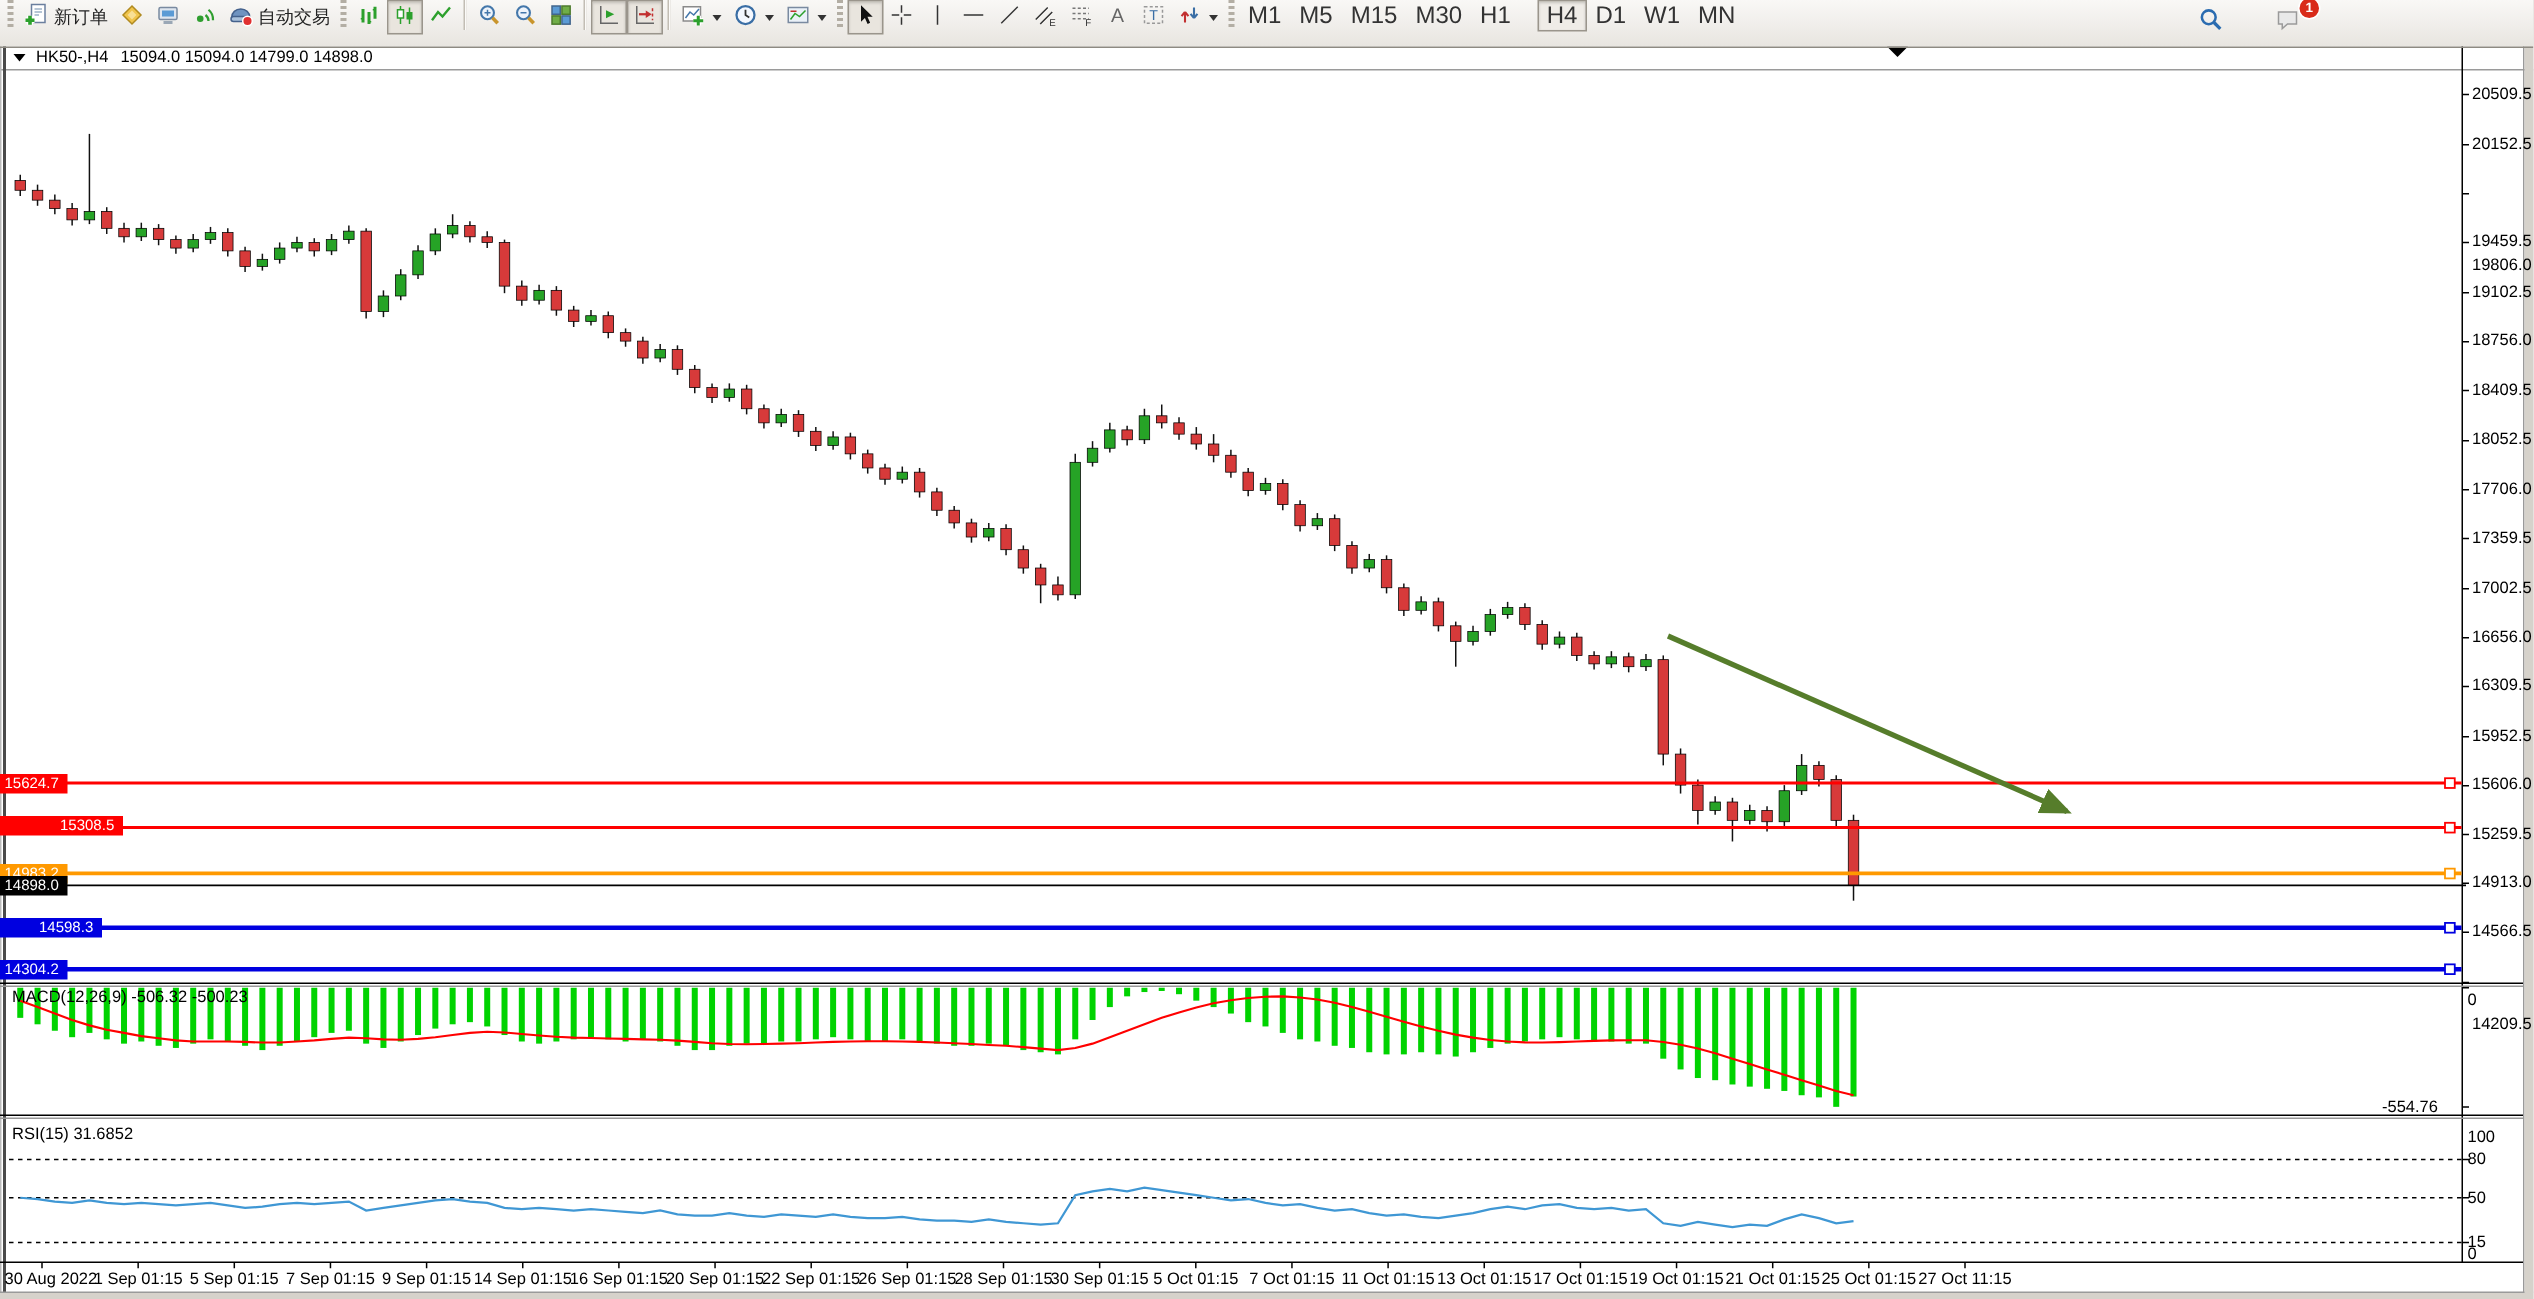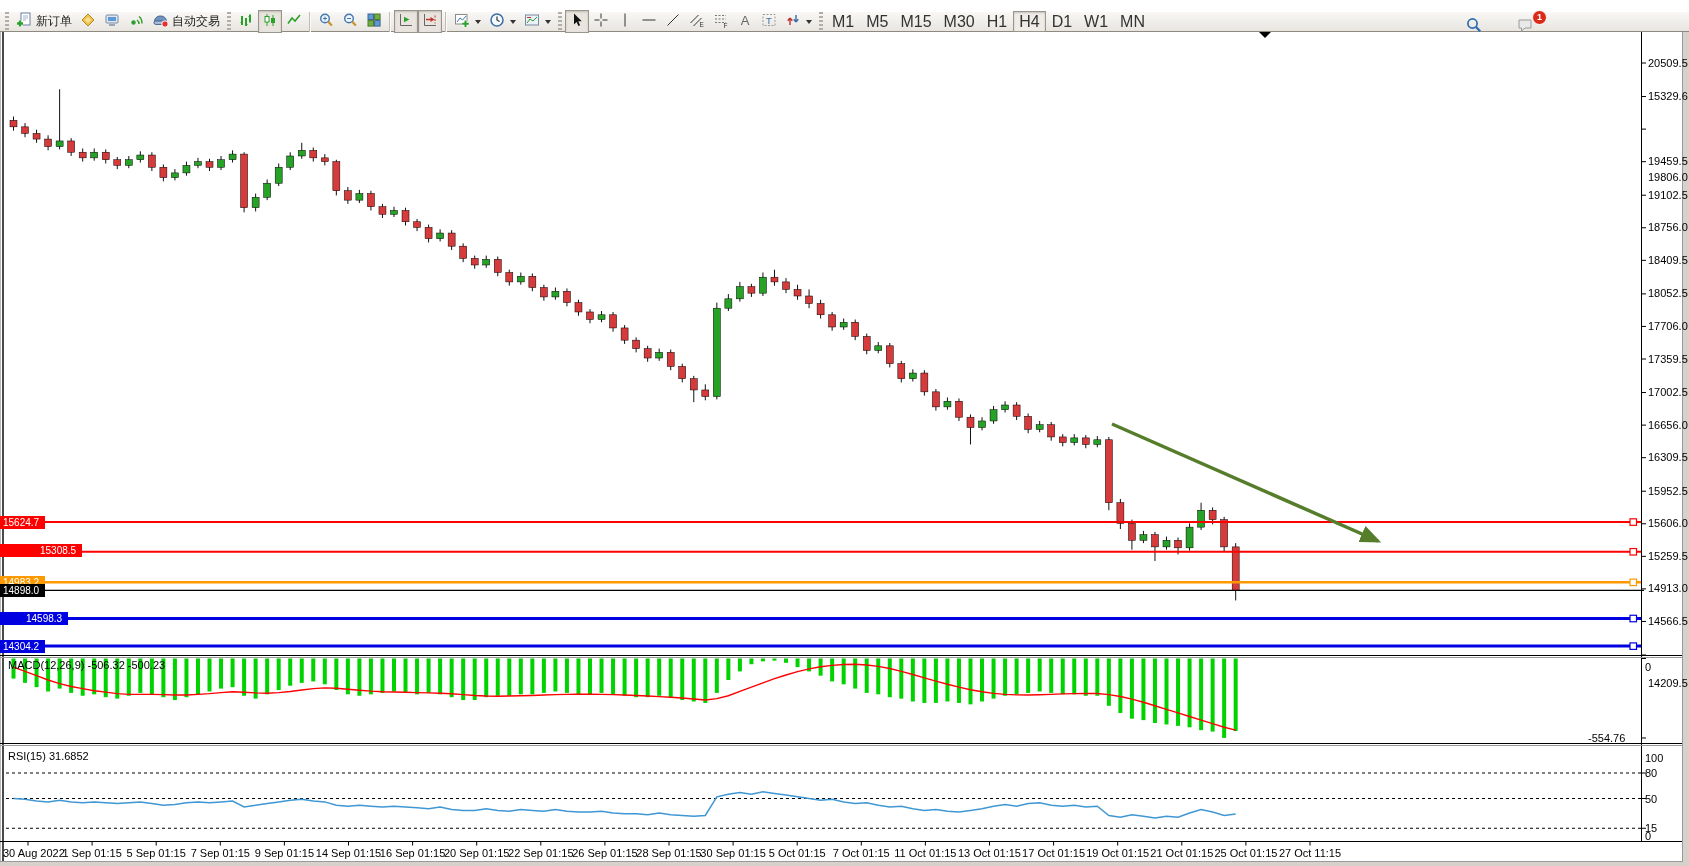--- a/index.html
+++ b/index.html
@@ -1,31 +1,31 @@
 <!DOCTYPE html>
 <html><head>
 <meta charset="utf-8">
 <style>
   html,body{margin:0;padding:0;background:#d6d2cb;}
   .screen{position:relative;width:1689px;height:866px;background:#fff;overflow:hidden;
           font-family:"Liberation Sans",sans-serif;}
   
-  .toolbar{position:absolute;top:12px;left:0;width:1689px;height:20px;
+  .toolbar{position:absolute;top:0;left:0;width:1689px;height:32px;
            background:linear-gradient(#f9f8f6,#e8e5e0);border-bottom:1px solid #8e8a82;
-           display:flex;align-items:center;box-sizing:border-box;padding-left:2px;z-index:5;}
+           display:flex;align-items:flex-start;box-sizing:border-box;padding-left:2px;z-index:5;}
   .tb-btn{height:23px;min-width:23px;display:flex;align-items:center;justify-content:center;
           gap:3px;padding:0 3px;border:1px solid transparent;background:transparent;
           font-size:12px;color:#222;font-family:"Liberation Sans",sans-serif;cursor:default;}
   .tb-btn.pressed{border:1px solid #9a958c;background:#e9e5de;box-shadow:inset 0 1px 2px rgba(0,0,0,.18);}
   .tb-sep{width:1px;height:20px;background:#c2bdb4;border-right:1px solid #fbfaf8;margin:0 3px;}
   .tb-grip{width:4px;height:20px;margin:0 3px;
            background:repeating-linear-gradient(to bottom,#b3aea4 0 2px,transparent 2px 4px);}
   .tf-btn{height:21px;padding:0 5px;border:1px solid transparent;background:transparent;
           font-size:16px;color:#333;font-family:"Liberation Sans",sans-serif;}
-  .tf-btn.pressed{border:1px solid #9a958c;background:#efece7;box-shadow:inset 0 1px 2px rgba(0,0,0,.18);}
+  .tf-btn.pressed{border:1px solid #9a958c;background:#efece7;box-shadow:inset 0 1px 2px rgba(0,0,0,.18);margin-left:12px;}
   .caret{width:0;height:0;border-left:3px solid transparent;border-right:3px solid transparent;
          border-top:4px solid #333;margin-left:2px;}
   .tb-right{position:absolute;right:150px;top:3px;display:flex;gap:26px;align-items:center;}
   .chat-wrap{position:relative;}
   .badge{position:absolute;top:-5px;right:-8px;width:13px;height:13px;border-radius:50%;
          background:#d92b1a;color:#fff;font-size:9px;font-weight:bold;line-height:13px;
          text-align:center;border:1px solid #fff;}
   
   .title-strip{position:absolute;top:30px;left:0;width:1689px;height:17px;background:#fff;
                border-bottom:1px solid #9a9a9a;display:flex;align-items:center;
@@ -260,20 +260,25 @@
         <button class="tb-btn">
           <span><svg width="18" height="16">
             <path d="M2 3h12v8H8l-3.5 3v-3H2z" fill="#e9e9e9" stroke="#9a9a9a"></path>
           </svg></span>
         </button>
         <span class="badge">1</span>
       </div>
     </div>
   </div>
 
+  <div class="title-strip">
+    <span class="dd"></span>
+    <span class="sym">HK50-,H4</span>
+    <span>15094.0 15094.0 14799.0 14898.0</span>
+  </div>
 
   <svg id="chart-svg" width="1689" height="866">
       <rect x="0" y="30" width="1" height="832" fill="#bbb"></rect>
       <rect x="2" y="30" width="2" height="832" fill="#4a4a4a"></rect>
       <line x1="1641.5" y1="30" x2="1641.5" y2="841.5" stroke="#000"></line>
       <line x1="0" y1="655.5" x2="1682" y2="655.5" stroke="#000"></line>
       <line x1="0" y1="657.5" x2="1682" y2="657.5" stroke="#989898"></line>
       <line x1="0" y1="743.5" x2="1682" y2="743.5" stroke="#000"></line>
       <line x1="0" y1="745.5" x2="1682" y2="745.5" stroke="#989898"></line>
       <line x1="0" y1="841.5" x2="1682" y2="841.5" stroke="#000"></line>
@@ -671,21 +676,21 @@
       <line x1="925.3999999999999" y1="842" x2="925.3999999999999" y2="845.5" stroke="#000"></line>
       <line x1="989.4999999999999" y1="842" x2="989.4999999999999" y2="845.5" stroke="#000"></line>
       <line x1="1053.6" y1="842" x2="1053.6" y2="845.5" stroke="#000"></line>
       <line x1="1117.6999999999998" y1="842" x2="1117.6999999999998" y2="845.5" stroke="#000"></line>
       <line x1="1181.8" y1="842" x2="1181.8" y2="845.5" stroke="#000"></line>
       <line x1="1245.8999999999999" y1="842" x2="1245.8999999999999" y2="845.5" stroke="#000"></line>
       <line x1="1310" y1="842" x2="1310" y2="845.5" stroke="#000"></line>
     </svg>
   <div id="labels">
       <div class="ax-label" style="left: 1648px; top: 56.5px;">20509.5</div>
-      <div class="ax-label" style="left: 1648px; top: 90.0467px;">15329.6</div>
+      <div class="ax-label" style="left: 1648px; top: 90.0467px;">20152.5</div>
       <div class="ax-label" style="left: 1648px; top: 122.607px; margin-top: 48px;">19806.0</div>
       <div class="ax-label" style="left: 1648px; top: 155.167px;">19459.5</div>
       <div class="ax-label" style="left: 1648px; top: 188.713px;">19102.5</div>
       <div class="ax-label" style="left: 1648px; top: 221.273px;">18756.0</div>
       <div class="ax-label" style="left: 1648px; top: 253.833px;">18409.5</div>
       <div class="ax-label" style="left: 1648px; top: 287.38px;">18052.5</div>
       <div class="ax-label" style="left: 1648px; top: 319.94px;">17706.0</div>
       <div class="ax-label" style="left: 1648px; top: 352.5px;">17359.5</div>
       <div class="ax-label" style="left: 1648px; top: 386.047px;">17002.5</div>
       <div class="ax-label" style="left: 1648px; top: 418.607px;">16656.0</div>

